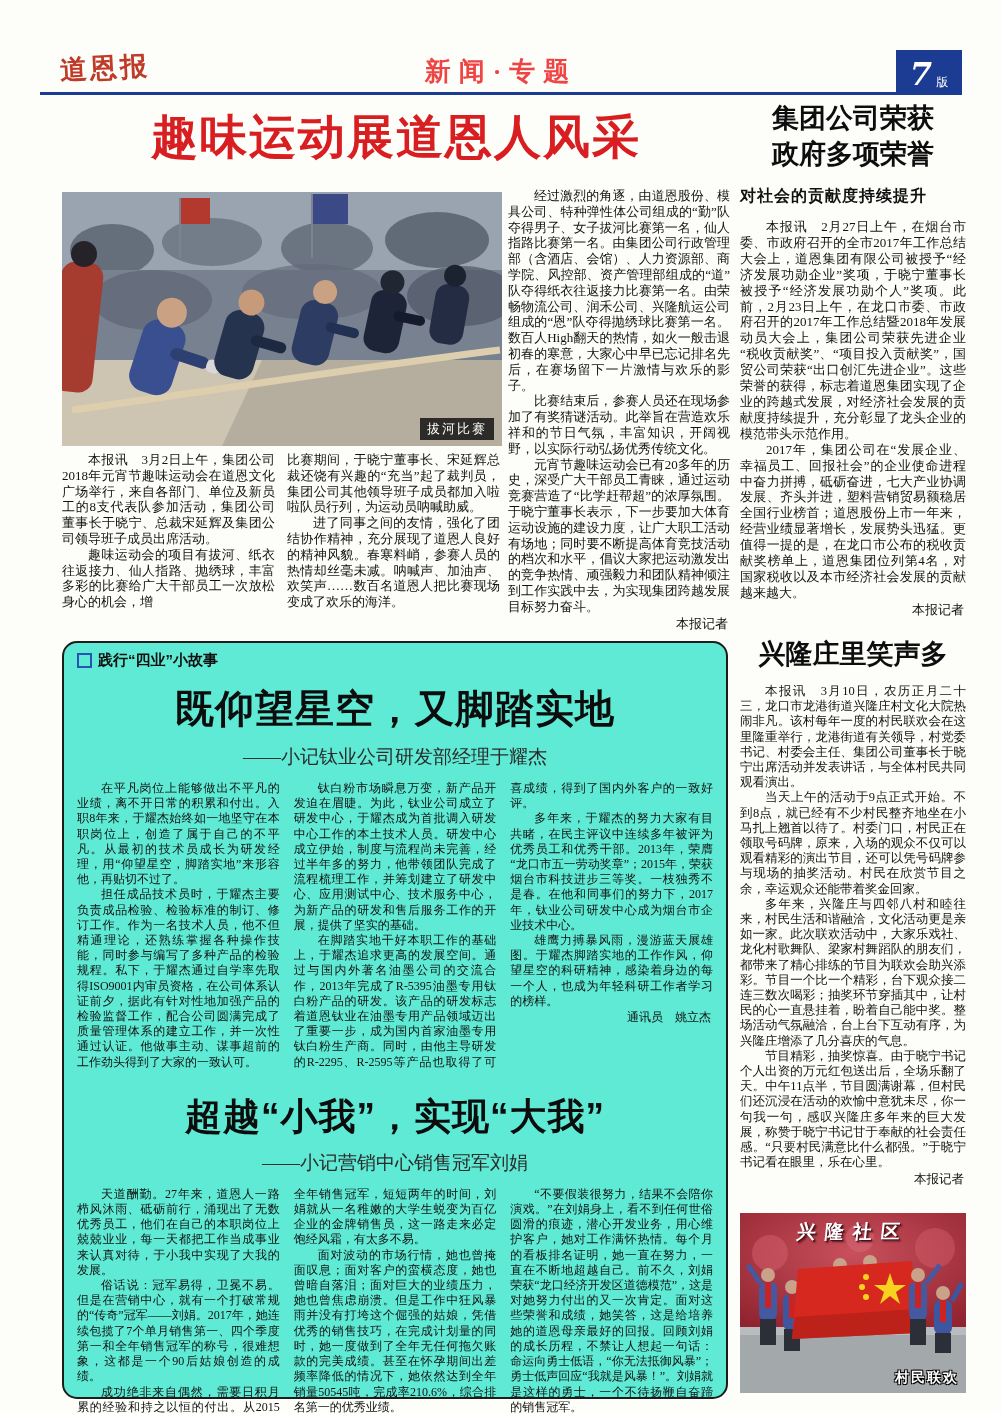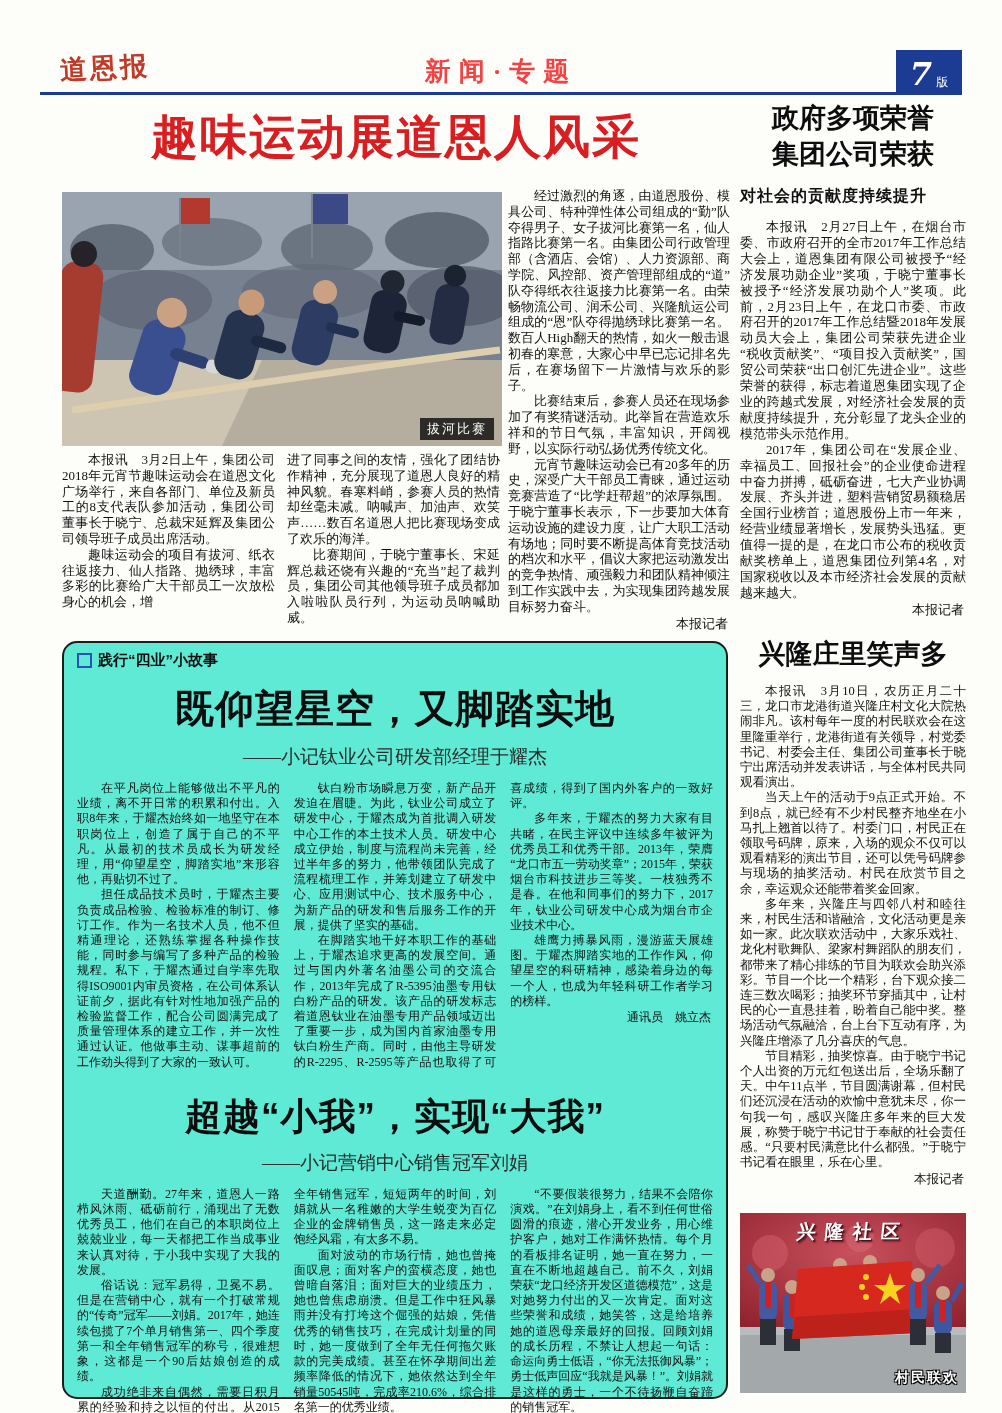--- a/index.html
+++ b/index.html
@@ -148,22 +148,22 @@
   </div>
 
   <div class="textcol mcol1">
     <div class="plist">
         <p>本报讯　3月2日上午，集团公司2018年元宵节趣味运动会在道恩文化广场举行，来自各部门、单位及新员工的8支代表队参加活动，集团公司董事长于晓宁、总裁宋延辉及集团公司领导班子成员出席活动。</p>
         <p>趣味运动会的项目有拔河、纸衣往返接力、仙人指路、抛绣球，丰富多彩的比赛给广大干部员工一次放松身心的机会，增</p>
       </div>
   </div>
   <div class="textcol mcol2 no-indent-first">
     <div class="plist">
+        <p>比赛期间，于晓宁董事长、宋延辉总裁还饶有兴趣的“充当”起了裁判员，集团公司其他领导班子成员都加入啦啦队员行列，为运动员呐喊助威。</p>
         <p>进了同事之间的友情，强化了团结协作精神，充分展现了道恩人良好的精神风貌。春寒料峭，参赛人员的热情却丝毫未减。呐喊声、加油声、欢笑声……数百名道恩人把比赛现场变成了欢乐的海洋。</p>
-        <p>比赛期间，于晓宁董事长、宋延辉总裁还饶有兴趣的“充当”起了裁判员，集团公司其他领导班子成员都加入啦啦队员行列，为运动员呐喊助威。</p>
       </div>
   </div>
   <div class="textcol mcol3">
     <div class="plist">
         <p>经过激烈的角逐，由道恩股份、模具公司、特种弹性体公司组成的“勤”队夺得男子、女子拔河比赛第一名，仙人指路比赛第一名。由集团公司行政管理部（含酒店、会馆）、人力资源部、商学院、风控部、资产管理部组成的“道”队夺得纸衣往返接力比赛第一名。由荣畅物流公司、润禾公司、兴隆航运公司组成的“恩”队夺得抛绣球比赛第一名。数百人High翻天的热情，如火一般击退初春的寒意，大家心中早已忘记排名先后，在赛场留下一片激情与欢乐的影子。</p>
         <p>比赛结束后，参赛人员还在现场参加了有奖猜谜活动。此举旨在营造欢乐祥和的节日气氛，丰富知识，开阔视野，以实际行动弘扬优秀传统文化。</p>
         <p>元宵节趣味运动会已有20多年的历史，深受广大干部员工青睐，通过运动竞赛营造了“比学赶帮超”的浓厚氛围。于晓宁董事长表示，下一步要加大体育运动设施的建设力度，让广大职工活动有场地；同时要不断提高体育竞技活动的档次和水平，倡议大家把运动激发出的竞争热情、顽强毅力和团队精神倾注到工作实践中去，为实现集团跨越发展目标努力奋斗。</p>
       </div>
     <p class="byline">本报记者</p>
   </div>
@@ -197,22 +197,22 @@
           <p>成功绝非来自偶然，需要日积月累的经验和持之以恒的付出。从2015年开始踏入销售门槛，到2017年成为全年销售冠军，短短两年的时间，刘娟就从一名稚嫩的大学生蜕变为百亿企业的金牌销售员，这一路走来必定饱经风霜，有太多不易。</p>
           <p>面对波动的市场行情，她也曾掩面叹息；面对客户的蛮横态度，她也曾暗自落泪；面对巨大的业绩压力，她也曾焦虑崩溃。但是工作中狂风暴雨并没有打垮这个倔强的姑娘，凭借优秀的销售技巧，在完成计划量的同时，她一度做到了全年无任何拖欠账款的完美成绩。甚至在怀孕期间出差频率降低的情况下，她依然达到全年销量50545吨，完成率210.6%，综合排名第一的优秀业绩。</p>
           <p>“不要假装很努力，结果不会陪你演戏。”在刘娟身上，看不到任何世俗圆滑的痕迹，潜心开发业务，用心维护客户，她对工作满怀热情。每个月的看板排名证明，她一直在努力，一直在不断地超越自己。前不久，刘娟荣获“龙口经济开发区道德模范”，这是对她努力付出的又一次肯定。面对这些荣誉和成绩，她笑答，这是给培养她的道恩母亲最好的回报。回顾刘娟的成长历程，不禁让人想起一句话：命运向勇士低语，“你无法抵御风暴”；勇士低声回应“我就是风暴！”。刘娟就是这样的勇士，一个不待扬鞭自奋蹄的销售冠军。</p>
         </div>
 
     </div>
   </div>
 
   <div class="sb-honors">
     <div class="sb-title">
+      <div>集团公司荣获</div>
       <div>政府多项荣誉</div>
-      <div>集团公司荣获</div>
     </div>
     <div class="sb-subtitle">对社会的贡献度持续提升</div>
     <div class="sb-body">
       <div class="plist">
           <p>本报讯　2月27日上午，在烟台市委、市政府召开的全市2017年工作总结大会上，道恩集团有限公司被授予“经济发展功勋企业”奖项，于晓宁董事长被授予“经济发展功勋个人”奖项。此前，2月23日上午，在龙口市委、市政府召开的2017年工作总结暨2018年发展动员大会上，集团公司荣获先进企业“税收贡献奖”、“项目投入贡献奖”，国贸公司荣获“出口创汇先进企业”。这些荣誉的获得，标志着道恩集团实现了企业的跨越式发展，对经济社会发展的贡献度持续提升，充分彰显了龙头企业的模范带头示范作用。</p>
           <p>2017年，集团公司在“发展企业、幸福员工、回报社会”的企业使命进程中奋力拼搏，砥砺奋进，七大产业协调发展、齐头并进，塑料营销贸易额稳居全国行业榜首；道恩股份上市一年来，经营业绩显著增长，发展势头迅猛。更值得一提的是，在龙口市公布的税收贡献奖榜单上，道恩集团位列第4名，对国家税收以及本市经济社会发展的贡献越来越大。</p>
         </div>
       <p class="byline">本报记者</p>
     </div>
   </div>

